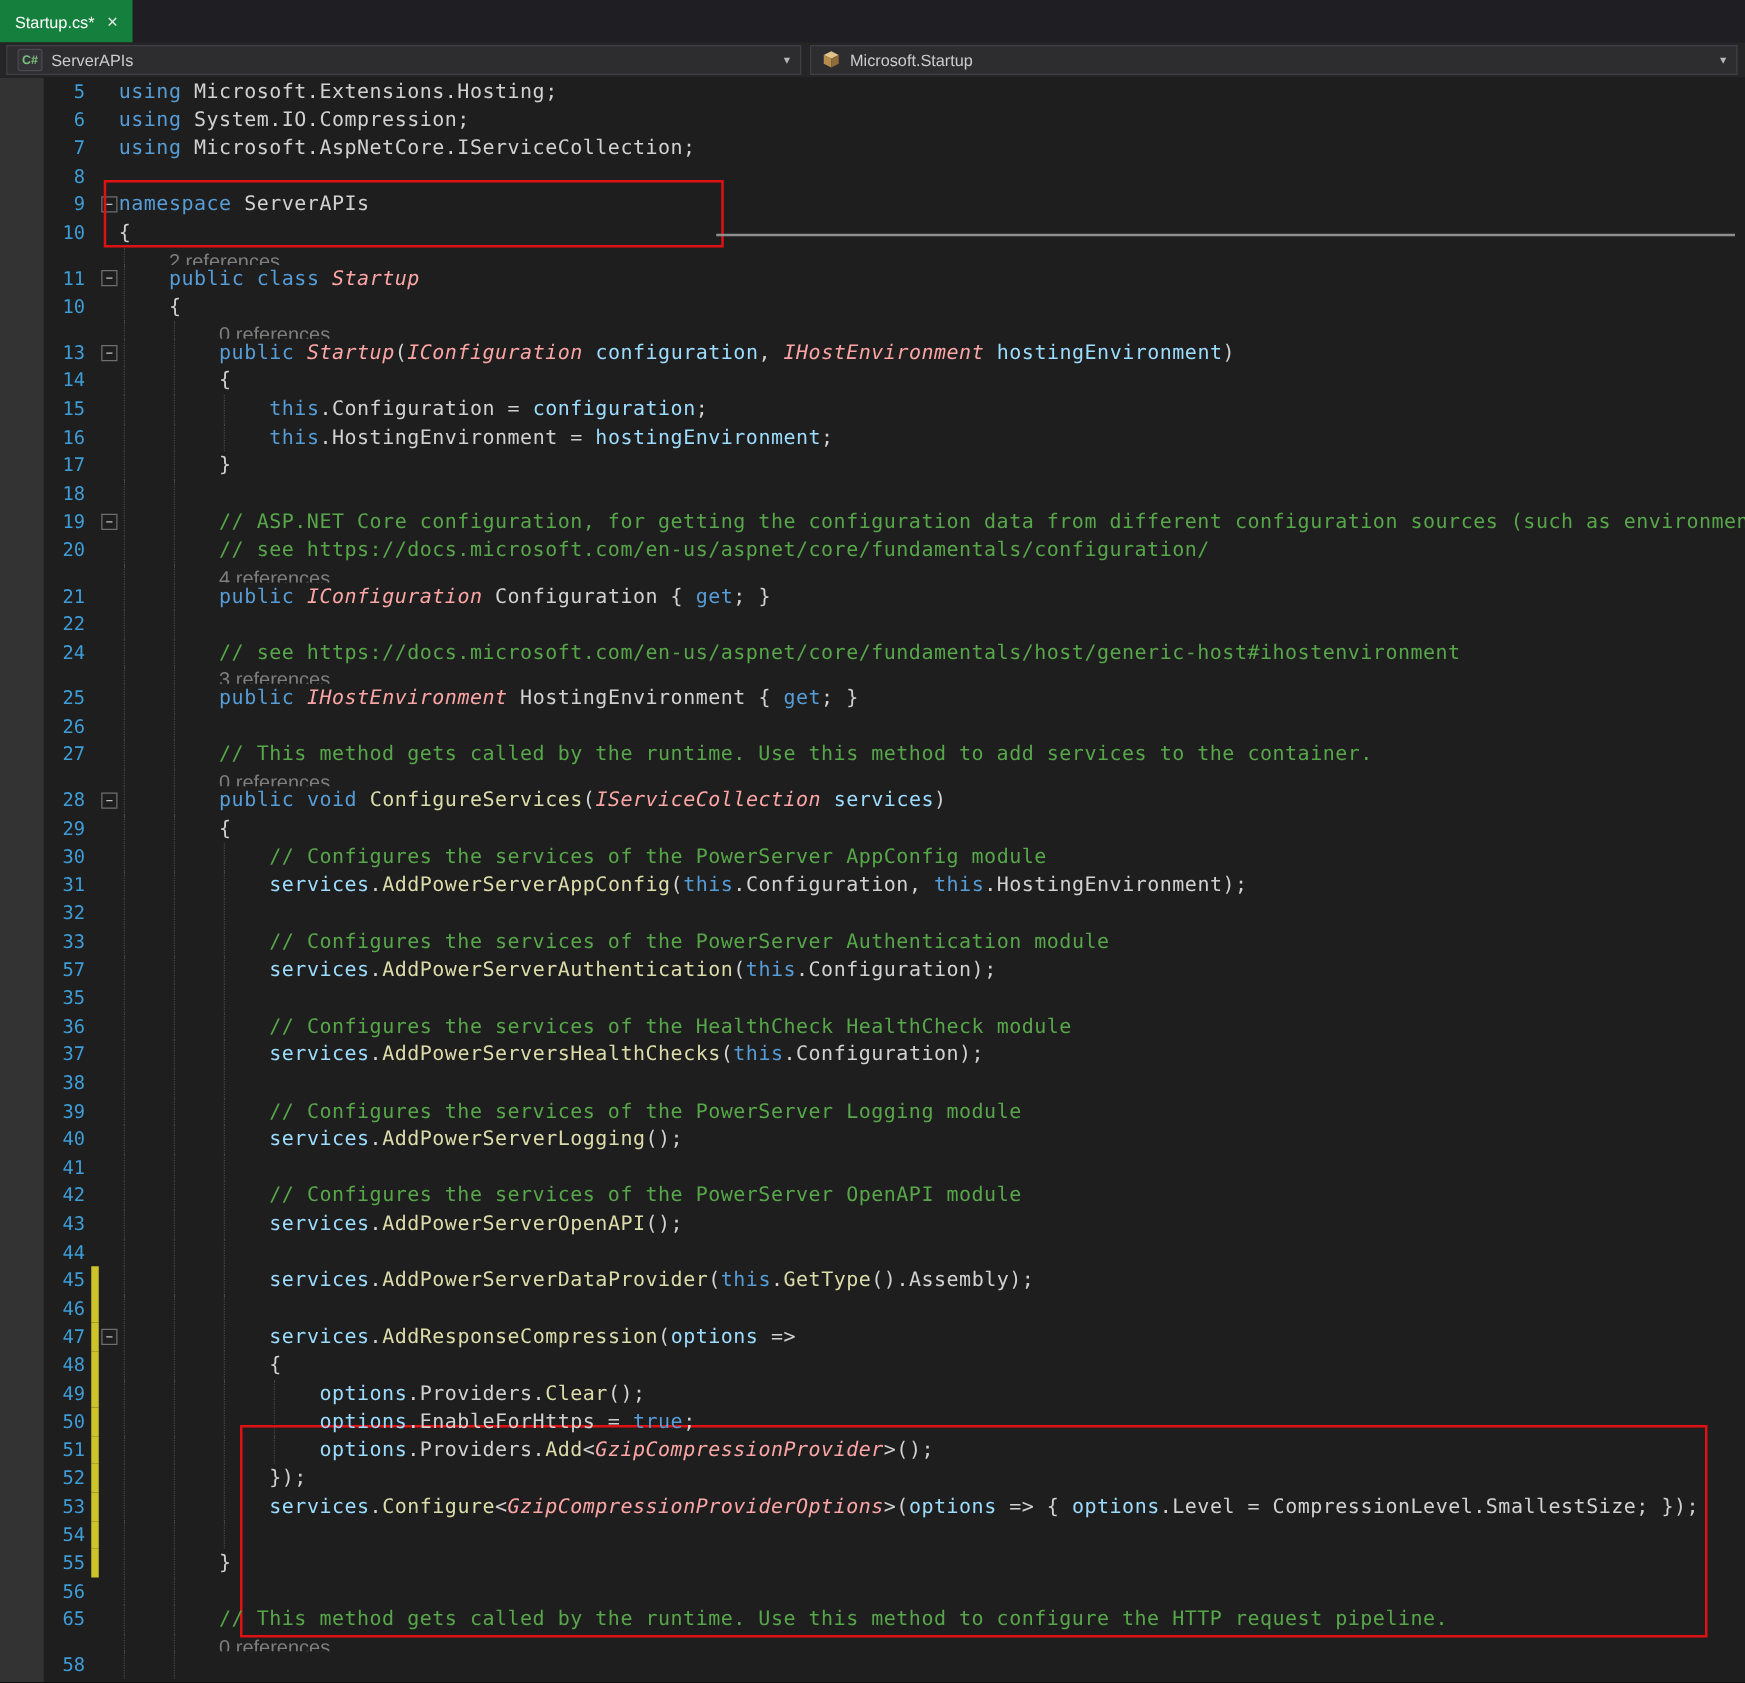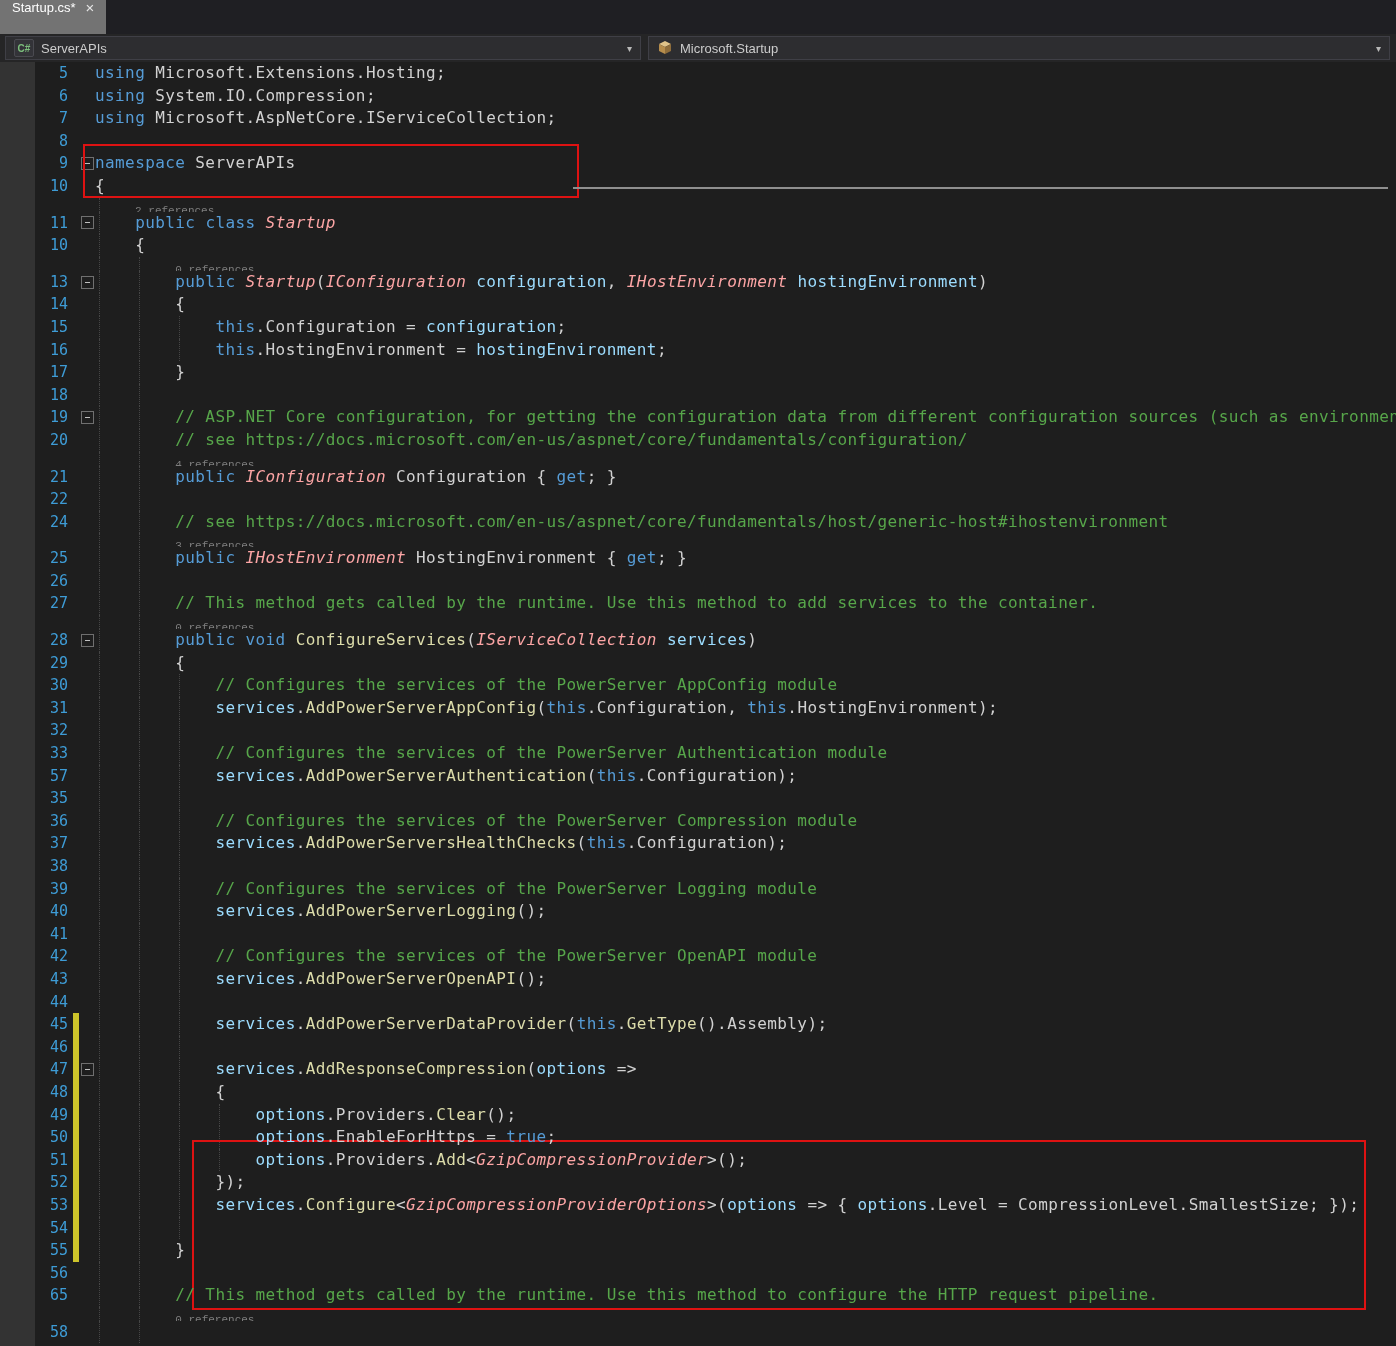--- a/index.html
+++ b/index.html
@@ -1,21 +1,21 @@
 <!DOCTYPE html>
 <html><head>
 <meta charset="utf-8">
 <style>
   html,body{margin:0;padding:0;background:#000;}
   .screen{position:relative;width:1396px;height:1346px;background:#1E1E1E;overflow:hidden;
           font-family:"Liberation Sans",sans-serif;}
 
   
   .tabbar{position:absolute;top:0;left:0;right:0;height:34px;background:#1F1F23;display:flex;align-items:stretch;}
-  .tab{display:flex;gap:10px;padding:0 12px;background:#737373;color:#FFFFFF;
+  .tab{display:flex;align-items:center;gap:10px;padding:0 12px;background:#15803d;color:#FFFFFF;
        font-size:13px;cursor:default;}
   .tab .close{color:#E6E6E6;font-size:15px;line-height:1;}
 
   
   .navbar{position:absolute;top:34px;left:0;right:0;height:28px;background:#252526;}
   .combo{position:absolute;top:2px;height:24px;background:#2D2D30;border:1px solid #3F3F46;
          display:flex;align-items:center;gap:7px;padding:0 8px;color:#CCCCCC;font-size:13px;box-sizing:border-box;}
   .combo.left{left:5px;width:636px;}
   .combo.right{left:648px;width:742px;}
   .chev{margin-left:auto;color:#B8B8B8;font-size:10px;}
@@ -34,21 +34,21 @@
   .barcell{flex:0 0 12px;position:relative;}
   .barcell.on::after{content:"";position:absolute;left:5px;top:0;bottom:0;width:6px;background:#CDC42A;}
   .foldcell{flex:0 0 15px;display:flex;align-items:center;justify-content:center;}
   .foldbox{width:11px;height:11px;border:1px solid #6F6F6F;background:#1E1E1E;
            display:flex;align-items:center;justify-content:center;}
   .foldbox::after{content:"";width:5px;height:1px;background:#C0C0C0;}
   .codecell{flex:1 1 auto;position:relative;white-space:pre;overflow:hidden;
             font-family:"DejaVu Sans Mono",monospace;font-size:16px;letter-spacing:0.4px;line-height:22.6px;}
   .codecell span{position:relative;z-index:1;}
   .guide{position:absolute;top:0;bottom:0;width:0;border-left:1px dotted #464646;z-index:0;}
-  .lenstext{display:inline-block;font-family:Liberation Mono, monospace;font-size:11px;line-height:14px;
+  .lenstext{display:inline-block;font-family:Liberation Sans, sans-serif;font-size:16px;line-height:14px;
             color:#7E7E7E;letter-spacing:0;}
 
   
   .tok-k{color:#569CD6;}
   .tok-t{color:#fca5a5;font-style:italic;}
   .tok-m{color:#DCDCAA;}
   .tok-v{color:#9CDCFE;}
   .tok-c{color:#57A64A;}
   .tok-p{color:#D1D1D1;}
 
@@ -307,21 +307,21 @@
         <div class="row coderow">
           <div class="ln">35</div>
           <div class="barcell"></div>
           <div class="foldcell"></div>
           <div class="codecell"><div class="guide" style="left: 4px;"></div><div class="guide" style="left: 44.12px;"></div><div class="guide" style="left: 84.24px;"></div></div>
         </div>
         <div class="row coderow">
           <div class="ln">36</div>
           <div class="barcell"></div>
           <div class="foldcell"></div>
-          <div class="codecell"><div class="guide" style="left: 4px;"></div><div class="guide" style="left: 44.12px;"></div><div class="guide" style="left: 84.24px;"></div><span class="tok-p">            </span><span class="tok-c">// Configures the services of the PowerServer Compression module</span></div>
+          <div class="codecell"><div class="guide" style="left: 4px;"></div><div class="guide" style="left: 44.12px;"></div><div class="guide" style="left: 84.24px;"></div><span class="tok-p">            </span><span class="tok-c">// Configures the services of the HealthCheck HealthCheck module</span></div>
         </div>
         <div class="row coderow">
           <div class="ln">37</div>
           <div class="barcell"></div>
           <div class="foldcell"></div>
           <div class="codecell"><div class="guide" style="left: 4px;"></div><div class="guide" style="left: 44.12px;"></div><div class="guide" style="left: 84.24px;"></div><span class="tok-p">            </span><span class="tok-v">services</span><span class="tok-p">.</span><span class="tok-m">AddPowerServersHealthChecks</span><span class="tok-p">(</span><span class="tok-k">this</span><span class="tok-p">.Configuration);</span></div>
         </div>
         <div class="row coderow">
           <div class="ln">38</div>
           <div class="barcell"></div>

